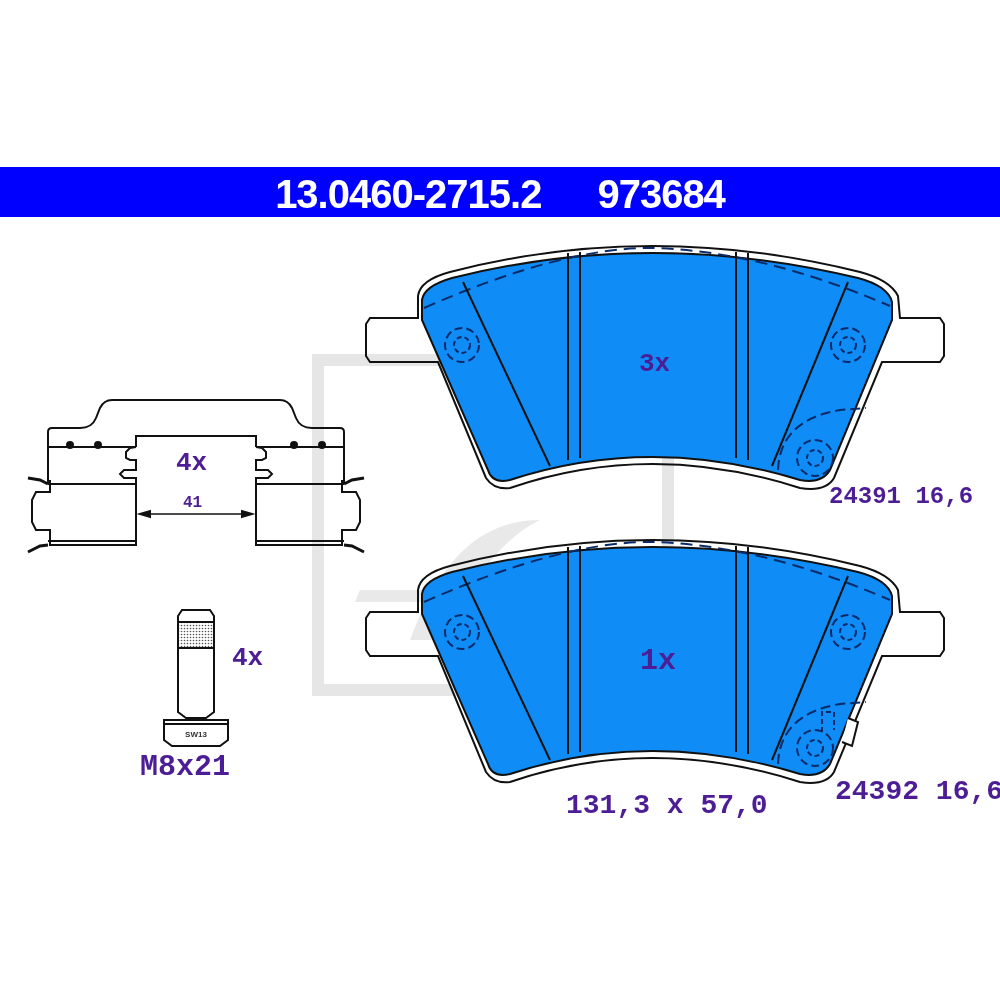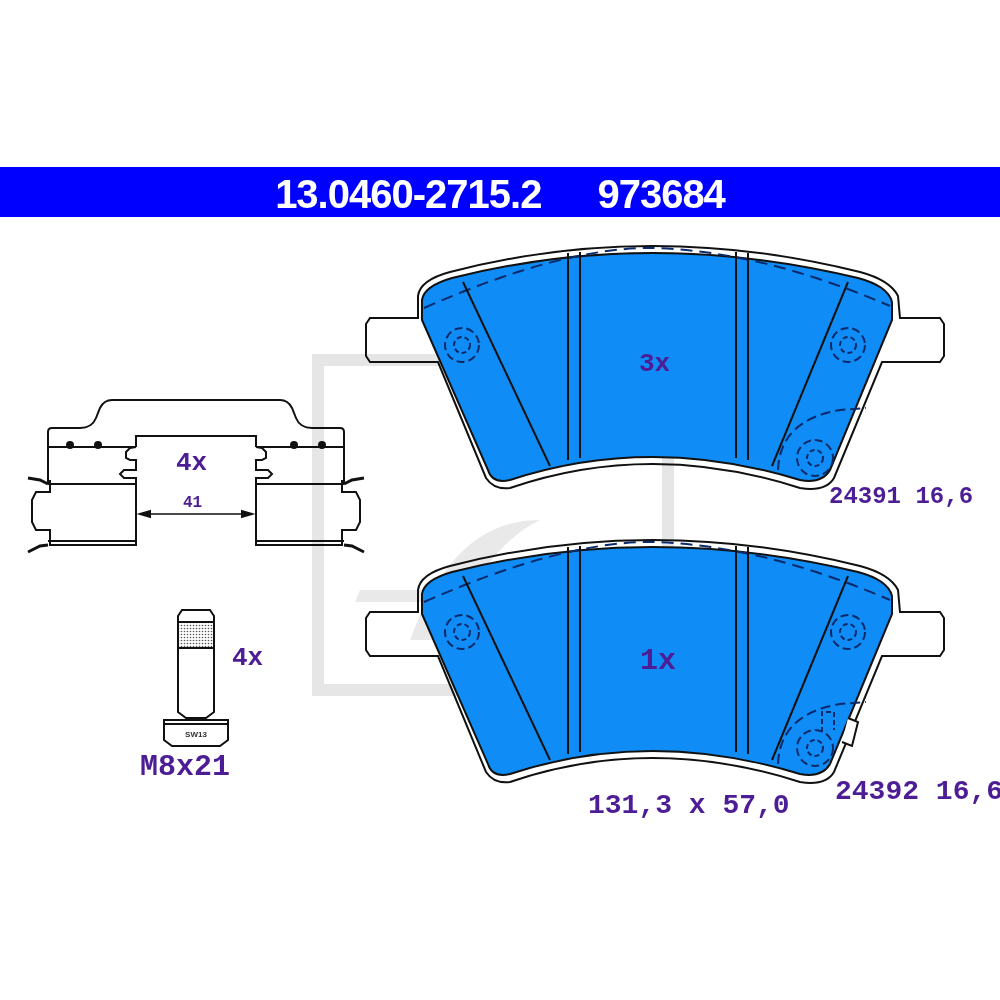--- a/index.html
+++ b/index.html
@@ -128,13 +128,13 @@
   <span>24391</span>
   <span>16,6</span>
 </div>
 
 <div class="lbl" style="left:640px; top:644px; font-size:30px;">1x</div>
 <div class="lbl" style="left:835px; top:776px; font-size:28px;">
   <span>24392</span>
   <span>16,6</span>
 </div>
 
-<div class="lbl" style="left:566px; top:790px; font-size:28px;margin-left:22px;">131,3 x 57,0</div>
+<div class="lbl" style="left:566px; top:790px; font-size:28px;">131,3 x 57,0</div>
 
 </body></html>

